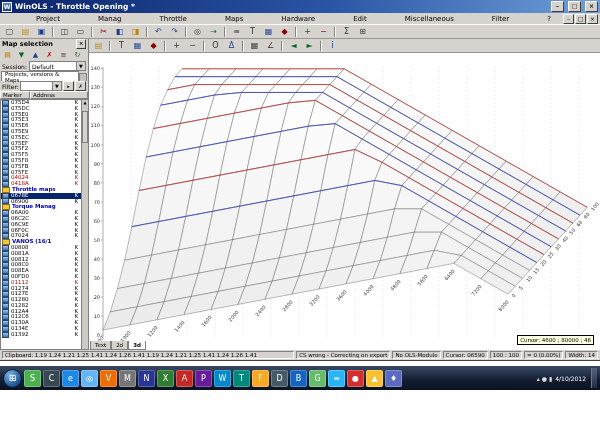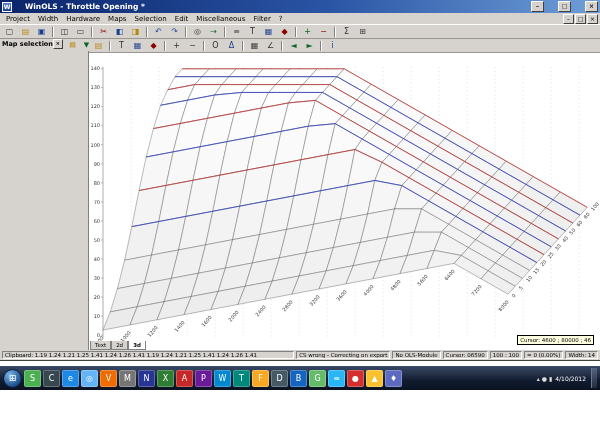--- a/index.html
+++ b/index.html
@@ -3,44 +3,44 @@
 <meta charset="utf-8">
 <style>
   html,body{margin:0;padding:0;background:#fff;}
   .screen{position:relative;width:600px;height:432px;background:#fff;overflow:hidden;
           font-family:"DejaVu Sans",sans-serif;-webkit-font-smoothing:antialiased;}
   
   .app{position:absolute;left:0;top:0;width:600px;height:361px;background:#d6d3ce;
        border-bottom:1px solid #404040;display:flex;flex-direction:column;box-sizing:border-box;}
   .titlebar{height:13px;background:linear-gradient(90deg,#0a246a 0%,#2a55a5 55%,#6f9fd8 100%);
             color:#fff;font-size:7.5px;font-weight:bold;display:flex;align-items:center;
-            padding:0 2px;gap:13px;flex:0 0 auto;}
+            padding:0 2px;gap:3px;flex:0 0 auto;}
   .appicon{width:8px;height:8px;background:linear-gradient(#4d7fd0,#1a3f8f);border:1px solid #fff;
            font-size:6px;color:#fff;display:flex;align-items:center;justify-content:center;font-weight:bold;}
   .tspacer{flex:1;}
   .winbtn{width:11px;height:9px;background:#d6d3ce;border:1px solid;border-color:#fff #404040 #404040 #fff;
           color:#000;font-size:6px;line-height:7px;text-align:center;margin-left:1px;}
   .menubar{height:11px;display:flex;align-items:center;font-size:7px;background:#d6d3ce;
            border-bottom:1px solid #fff;padding-left:2px;flex:0 0 auto;}
-  .menu-item{padding:0 4px;color:#000;}
+  .menu-item{padding:0 4px;color:#000;margin-left:30px;}
   .mdi{display:flex;margin-left:auto;margin-right:2px;}
   .mdi .winbtn{width:9px;height:8px;}
   .toolbar{height:13px;display:flex;align-items:center;gap:1px;padding:0 2px;background:#d6d3ce;
            border-bottom:1px solid #9a968f;flex:0 0 auto;}
   .tbtn{width:13px;height:11px;display:flex;align-items:center;justify-content:center;
         font-size:8px;background:#d6d3ce;border:1px solid #d6d3ce;}
   .tsep{width:1px;height:10px;background:#808080;border-right:1px solid #fff;margin:0 2px;}
   .combo{width:46px;height:9px;background:#fff;border:1px solid #808080;display:flex;
          align-items:center;font-size:6px;padding-left:2px;}
   .combo .dd{margin-left:auto;width:8px;height:100%;background:#d6d3ce;border-left:1px solid #808080;
              font-size:5px;display:flex;align-items:center;justify-content:center;}
   
   .main{flex:1;display:flex;min-height:0;}
   .leftpanel{width:88px;flex:0 0 auto;border-right:1px solid #808080;background:#d6d3ce;
-             display:flex;flex-direction:row;min-height:0;}
+             display:flex;flex-direction:column;min-height:0;}
   .panel-header{height:10px;display:flex;align-items:center;font-size:6.5px;font-weight:bold;
                 padding:0 2px;flex:0 0 auto;}
   .pclose{margin-left:auto;width:8px;height:8px;border:1px solid;border-color:#fff #404040 #404040 #fff;
           font-size:5px;line-height:6px;text-align:center;background:#d6d3ce;}
   .panel-toolbar{height:12px;display:flex;align-items:center;gap:1px;padding:0 1px;flex:0 0 auto;}
   .panel-toolbar .tbtn{width:11px;height:10px;font-size:7px;}
   .session-row{height:10px;display:flex;align-items:center;font-size:6px;padding:0 2px;gap:2px;flex:0 0 auto;}
   .session-row .combo{flex:1;height:8px;}
   .panel-tabs{height:10px;display:flex;align-items:flex-end;padding:0 1px;flex:0 0 auto;font-size:5.5px;}
   .ptab{background:#fff;border:1px solid #808080;border-bottom:none;padding:0 3px;height:9px;
@@ -115,24 +115,24 @@
       <span>WinOLS - Throttle Opening *</span>
       <span class="tspacer"></span>
       <span class="winbtn">–</span>
       <span class="winbtn">□</span>
       <span class="winbtn">×</span>
     </div>
 
     <div class="menubar">
       <span style="display:flex;">
           <span class="menu-item">Project</span>
-          <span class="menu-item">Width</span>
+          <span class="menu-item">Manag</span>
+          <span class="menu-item">Throttle</span>
+          <span class="menu-item">Maps</span>
           <span class="menu-item">Hardware</span>
-          <span class="menu-item">Maps</span>
-          <span class="menu-item">Selection</span>
           <span class="menu-item">Edit</span>
           <span class="menu-item">Miscellaneous</span>
           <span class="menu-item">Filter</span>
           <span class="menu-item">?</span>
         </span>
       <span class="mdi">
         <span class="winbtn">–</span>
         <span class="winbtn">□</span>
         <span class="winbtn">×</span>
       </span>

